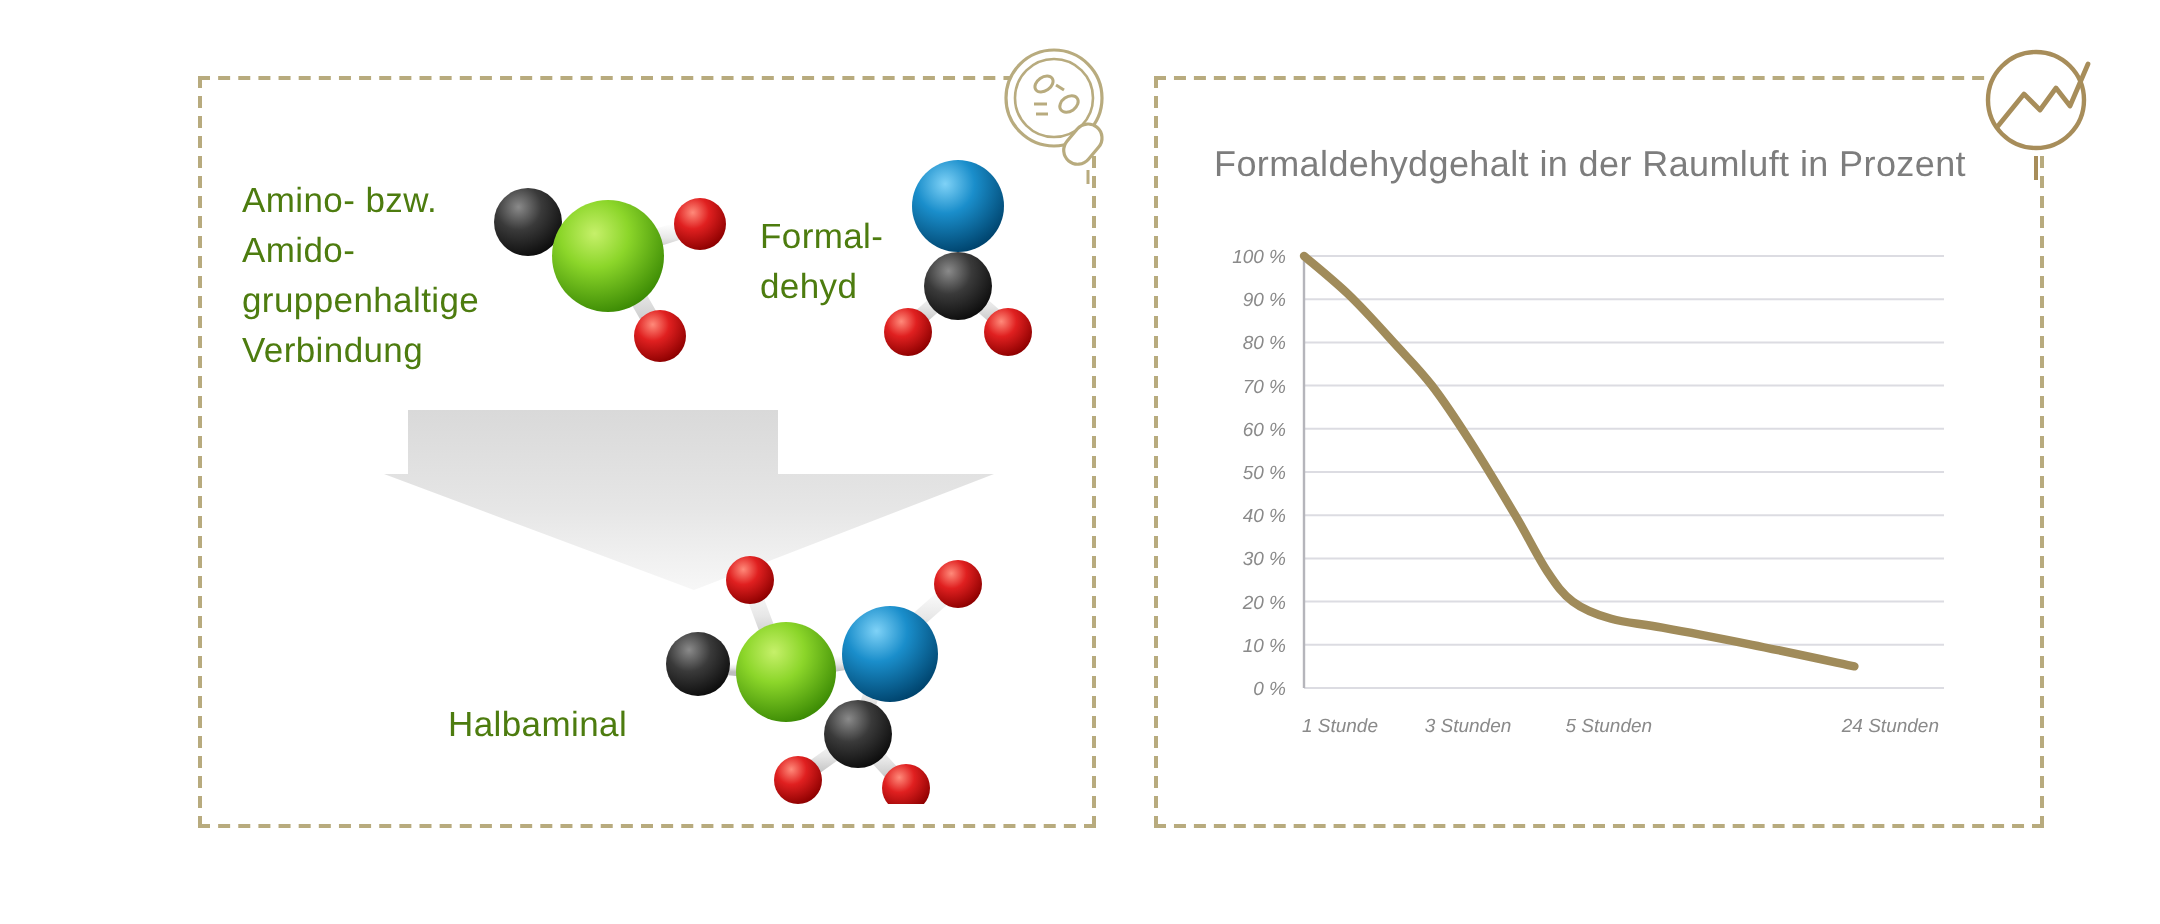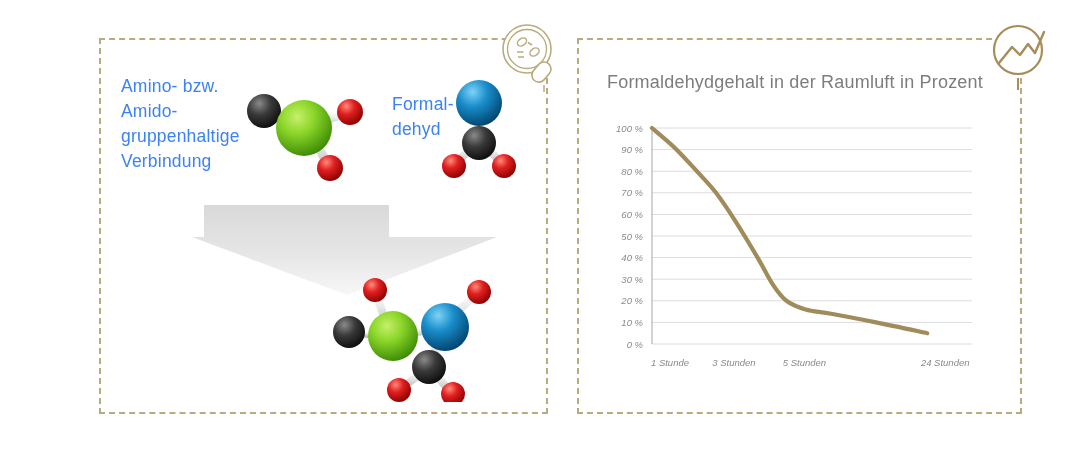--- a/index.html
+++ b/index.html
@@ -23,28 +23,29 @@
   #panel-right{left:577px;top:38px;width:445px;height:376px;}
 
   
   .corner-icon{position:absolute;}
   #icon-magnifier{left:498px;top:22px;width:70px;height:72px;}
   #icon-trend{left:988px;top:22px;width:68px;height:72px;}
 
   
   .label{
     position:absolute;
-    color:#3b82f6;
+    color:#4d7c0f;
     font-size:17.5px;
     line-height:25px;
     letter-spacing:.2px;
     white-space:pre-line;
+    margin-top:14px;
   }
   #label-amino{left:121px;top:74px;width:150px;}
-  #label-formaldehyd{left:392px;top:92px;width:120px;}
+  #label-formaldehyd{left:380px;top:92px;width:120px;}
   #label-halbaminal{left:224px;top:336px;width:180px;}
 
   
   #arrow-down{position:absolute;left:192px;top:205px;width:305px;height:90px;}
 
   
   .molecule{position:absolute;}
   #molecule-amino{left:238px;top:78px;width:135px;height:110px;}
   #molecule-formaldehyd{left:437px;top:70px;width:85px;height:115px;}
   #molecule-halbaminal{left:325px;top:272px;width:180px;height:130px;}
@@ -85,20 +86,21 @@
       <line x1="46" y1="63" x2="46" y2="70" stroke="#b8ab7e" stroke-width="1.5"></line>
     </svg>
   </div>
 
   <div class="label" id="label-amino">Amino- bzw.
 Amido-
 gruppenhaltige
 Verbindung</div>
   <div class="label" id="label-formaldehyd">Formal-
 dehyd</div>
+  <div class="label" id="label-halbaminal">Halbaminal</div>
 
   <div class="molecule" id="molecule-amino">
     <svg width="135" height="110" viewBox="0 0 135 110">
       <defs>
         <radialGradient id="gGreen" cx="38%" cy="30%" r="72%">
           <stop offset="0%" stop-color="#c6f06a"></stop>
           <stop offset="42%" stop-color="#8cd62a"></stop>
           <stop offset="100%" stop-color="#3d8c05"></stop>
         </radialGradient>
         <radialGradient id="gBlack" cx="36%" cy="28%" r="75%">

